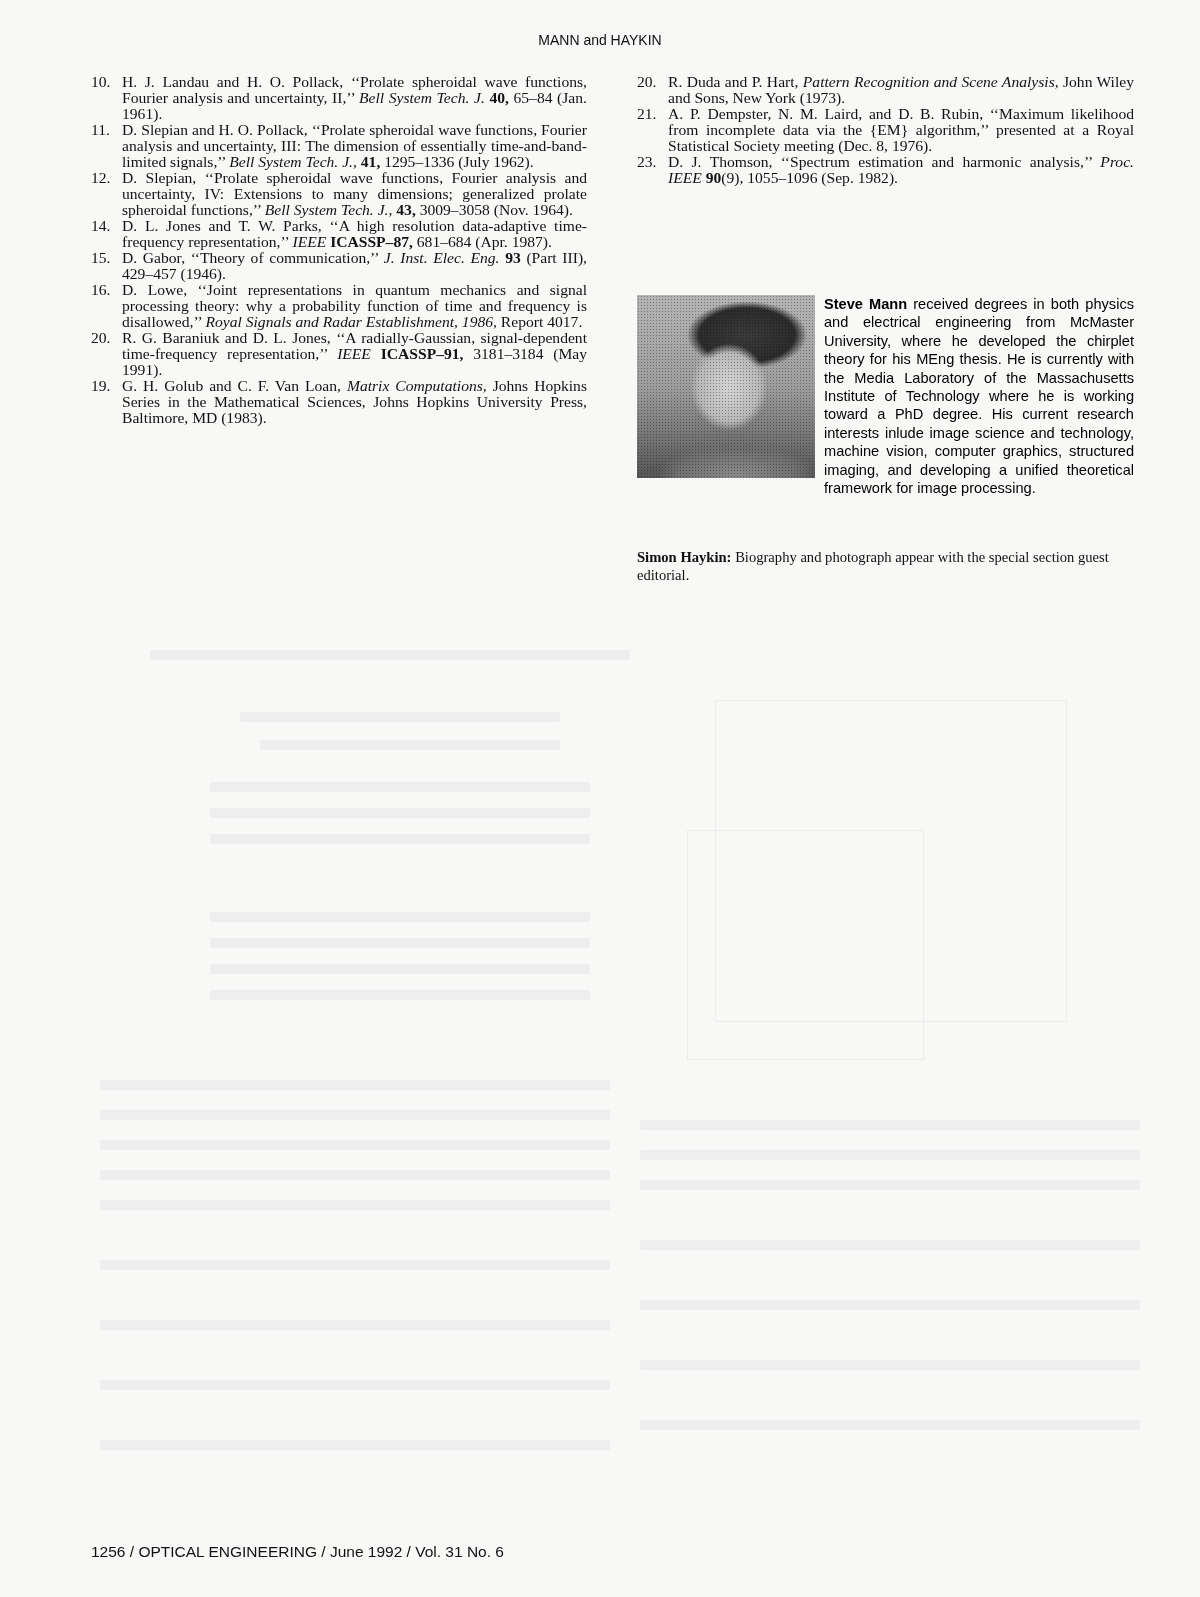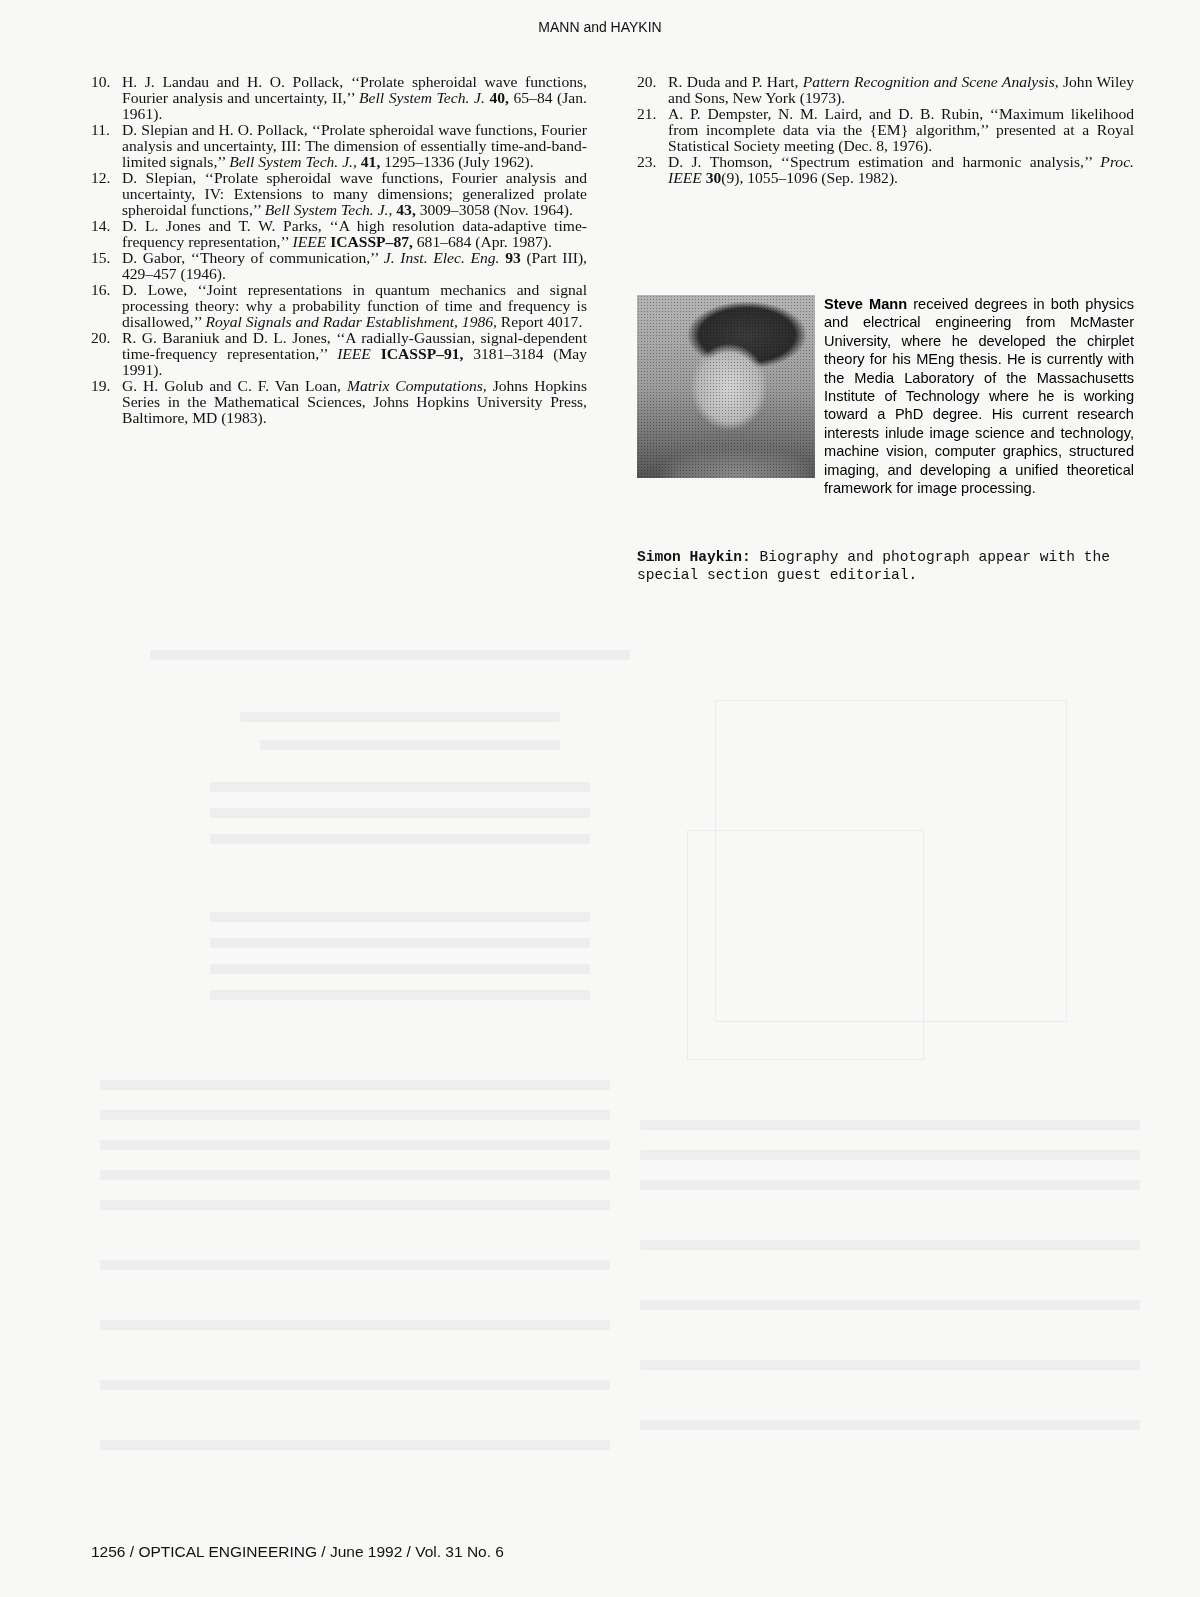--- a/index.html
+++ b/index.html
@@ -5,21 +5,21 @@
   html, body { margin: 0; padding: 0; }
   body {
     width: 1200px; height: 1597px; position: relative; overflow: hidden;
     background: #f8f8f7;
     color: #111;
     font-family: "Liberation Serif", "DejaVu Serif", serif;
   }
   .ghost { position: absolute; border: 1px solid #ececec; }
   .ghost-line { position: absolute; height: 10px; background: #eeeeee; border-radius: 2px; }
   .running-head {
-    position: absolute; top: 19px; left: 0; width: 1200px; text-align: center;
+    position: absolute; top: 32px; left: 0; width: 1200px; text-align: center;
     font-family: "Liberation Sans", "DejaVu Sans", sans-serif; font-size: 14px; color: #111;
   }
   .refs { position: absolute; top: 74px; font-size: 15.6px; line-height: 16px; }
   .refs.left { left: 91px; width: 496px; }
   .refs.right { left: 637px; width: 497px; top: 74px; }
   .ref { position: relative; padding-left: 31px; text-align: justify; }
   .ref .num { position: absolute; left: 0; top: 0; }
   .ref i { font-style: italic; margin-top: 44px; }
   .ref b { font-weight: bold; }
   .photo {
@@ -37,21 +37,21 @@
     background-size: 3px 3px; opacity: 0.35;
   }
   .bio {
     position: absolute; left: 824px; top: 295px; width: 310px;
     font-family: "Liberation Sans", "DejaVu Sans", sans-serif;
     font-size: 14.6px; line-height: 18.4px; text-align: justify; color: #000000;
   }
   .bio b { font-weight: bold; }
   .bio2 {
     position: absolute; left: 637px; top: 548px; width: 497px;
-    font-family: Liberation Mono, monospace;
+    font-family: Liberation Serif, serif;
     font-size: 14.6px; line-height: 18px; color: #111;
   }
   .bio2 b { font-weight: bold; }
   .footer {
     position: absolute; left: 91px; top: 1543px;
     font-family: "Liberation Sans", "DejaVu Sans", sans-serif; font-size: 15.5px; color: #111;
   }
 </style>
 </head>
 <body>
@@ -93,21 +93,21 @@
     <div class="ref"><span class="num">12.</span><span><span>D. Slepian, ‘‘Prolate spheroidal wave functions, Fourier analysis and uncertainty, IV: Extensions to many dimensions; generalized prolate spheroidal functions,’’ </span><i>Bell System Tech. J.,</i><span> </span><b>43,</b><span> 3009–3058 (Nov. 1964).</span></span></div>
     <div class="ref"><span class="num">14.</span><span><span>D. L. Jones and T. W. Parks, ‘‘A high resolution data-adaptive time-frequency representation,’’ </span><i>IEEE</i><span> </span><b>ICASSP–87,</b><span> 681–684 (Apr. 1987).</span></span></div>
     <div class="ref"><span class="num">15.</span><span><span>D. Gabor, ‘‘Theory of communication,’’ </span><i>J. Inst. Elec. Eng.</i><span> </span><b>93</b><span> (Part III), 429–457 (1946).</span></span></div>
     <div class="ref"><span class="num">16.</span><span><span>D. Lowe, ‘‘Joint representations in quantum mechanics and signal processing theory: why a probability function of time and frequency is disallowed,’’ </span><i>Royal Signals and Radar Establishment, 1986,</i><span> Report 4017.</span></span></div>
     <div class="ref"><span class="num">20.</span><span><span>R. G. Baraniuk and D. L. Jones, ‘‘A radially-Gaussian, signal-dependent time-frequency representation,’’ </span><i>IEEE</i><span> </span><b>ICASSP–91,</b><span> 3181–3184 (May 1991).</span></span></div>
     <div class="ref"><span class="num">19.</span><span><span>G. H. Golub and C. F. Van Loan, </span><i>Matrix Computations,</i><span> Johns Hopkins Series in the Mathematical Sciences, Johns Hopkins University Press, Baltimore, MD (1983).</span></span></div>
   </div>
 <div class="refs right" id="refs-right">
     <div class="ref"><span class="num">20.</span><span><span>R. Duda and P. Hart, </span><i>Pattern Recognition and Scene Analysis,</i><span> John Wiley and Sons, New York (1973).</span></span></div>
     <div class="ref"><span class="num">21.</span><span><span>A. P. Dempster, N. M. Laird, and D. B. Rubin, ‘‘Maximum likelihood from incomplete data via the {EM} algorithm,’’ presented at a Royal Statistical Society meeting (Dec. 8, 1976).</span></span></div>
-    <div class="ref"><span class="num">23.</span><span><span>D. J. Thomson, ‘‘Spectrum estimation and harmonic analysis,’’ </span><i>Proc. IEEE</i><span> </span><b>30</b><span>(9), 1055–1096 (Sep. 1982).</span></span></div>
+    <div class="ref"><span class="num">23.</span><span><span>D. J. Thomson, ‘‘Spectrum estimation and harmonic analysis,’’ </span><i>Proc. IEEE</i><span> </span><b>90</b><span>(9), 1055–1096 (Sep. 1982).</span></span></div>
   </div>
 
 <div class="photo" title="Photograph of Steve Mann">
   <div class="dots"></div>
 </div>
 
 <div class="bio">
   <b>Steve Mann</b><span> received degrees in both physics and electrical engineering from McMaster University, where he developed the chirplet theory for his MEng thesis. He is currently with the Media Laboratory of the Massachusetts Institute of Technology where he is working toward a PhD degree. His current research interests inlude image science and technology, machine vision, computer graphics, structured imaging, and developing a unified theoretical framework for image processing.</span>
 </div>
 

